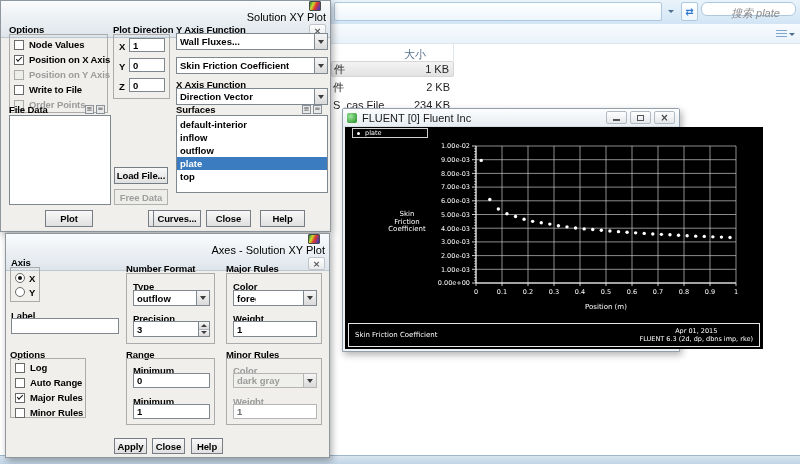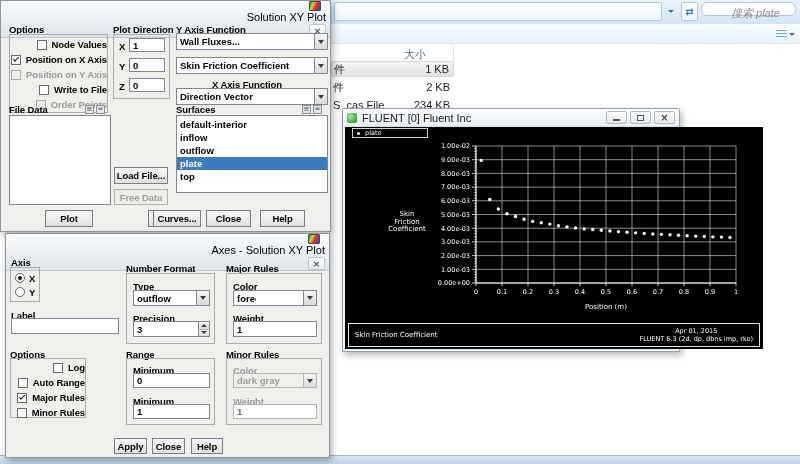--- a/index.html
+++ b/index.html
@@ -71,21 +71,21 @@
   .spinwrap{display:flex;align-items:stretch;background:#fff;border:1px solid #7f878f;}
   .spinwrap input{flex:1;border:0;outline:0;background:#fff;font:bold 9.5px "Liberation Sans",sans-serif;padding:0 3px;min-width:0;}
   .spin{display:flex;flex-direction:column;width:11px;border-left:1px solid #7f878f;}
   .spin span{flex:1;display:flex;align-items:center;justify-content:center;background:linear-gradient(#f6f6f6,#dadada);}
   .spin span:first-child{border-bottom:1px solid #aeb4ba;}
   .btn{background:linear-gradient(#f8f8f8,#e0e0e0);border:1px solid #767d85;display:flex;align-items:center;justify-content:center;font:bold 9.5px "Liberation Sans",sans-serif;color:#000;letter-spacing:-0.1px;}
   .btn.dis{color:#9e9e9e;background:#ededea;border-color:#b0b0b0;}
   .listbox{background:#fff;border:1px solid #7f878f;overflow:hidden;}
   .li{height:13px;display:flex;align-items:center;padding:0 3px;font:bold 9.5px "Liberation Sans",sans-serif;color:#000;white-space:nowrap;}
   .li.sel{background:#3b7bbf;color:#fff;}
-  .cbrow{display:flex;align-items:center;height:15px;padding-left:4px;justify-content:flex-end;}
+  .cbrow{display:flex;align-items:center;height:15px;padding-left:4px;}
   .cb{width:10px;height:10px;background:#fff;border:1px solid #6a6a6a;margin-right:5px;position:relative;flex:0 0 auto;}
   .cb.dis{background:#ededea;border-color:#ababab;}
   .cb .mark{position:absolute;left:1px;top:1.5px;width:6px;height:3px;border-left:1.6px solid #111;border-bottom:1.6px solid #111;transform:rotate(-45deg);}
   .radiorow{display:flex;align-items:center;height:14px;padding-left:4px;}
   .radio{width:10px;height:10px;border:1px solid #6a6a6a;border-radius:50%;background:#fff;margin-right:4px;position:relative;flex:0 0 auto;}
   .radio.on::after{content:"";position:absolute;left:2px;top:2px;width:4px;height:4px;border-radius:50%;background:#111;}
   .mini{width:9px;height:9px;border:1px solid #8a9098;background:#e9e9e9;display:flex;align-items:center;justify-content:center;font:7px/7px "DejaVu Sans",sans-serif;color:#444;}
   .svgtext{font-family:"DejaVu Sans",sans-serif;}
 </style>
 </head>
@@ -356,21 +356,21 @@
       <span class="dbtn">
           <span class="tri-down"></span>
         </span>
     </div>
     <div class="abs ddl" style="left:175px;top:56px;width:152px;height:17px;">
       <span class="val">Skin Friction Coefficient</span>
       <span class="dbtn">
           <span class="tri-down"></span>
         </span>
     </div>
-    <span class="abs lbl" style="left:175px;top:78px;margin-left:36px;">X Axis Function</span>
+    <span class="abs lbl" style="left:175px;top:78px;">X Axis Function</span>
     <div class="abs ddl" style="left:175px;top:87px;width:152px;height:17px;">
       <span class="val">Direction Vector</span>
       <span class="dbtn">
           <span class="tri-down"></span>
         </span>
     </div>
 
     <span class="abs lbl" style="left:8px;top:103px;">File Data</span>
     <span class="abs mini" style="left:84px;top:104px;">≡</span>
     <span class="abs mini" style="left:95px;top:104px;">=</span>

